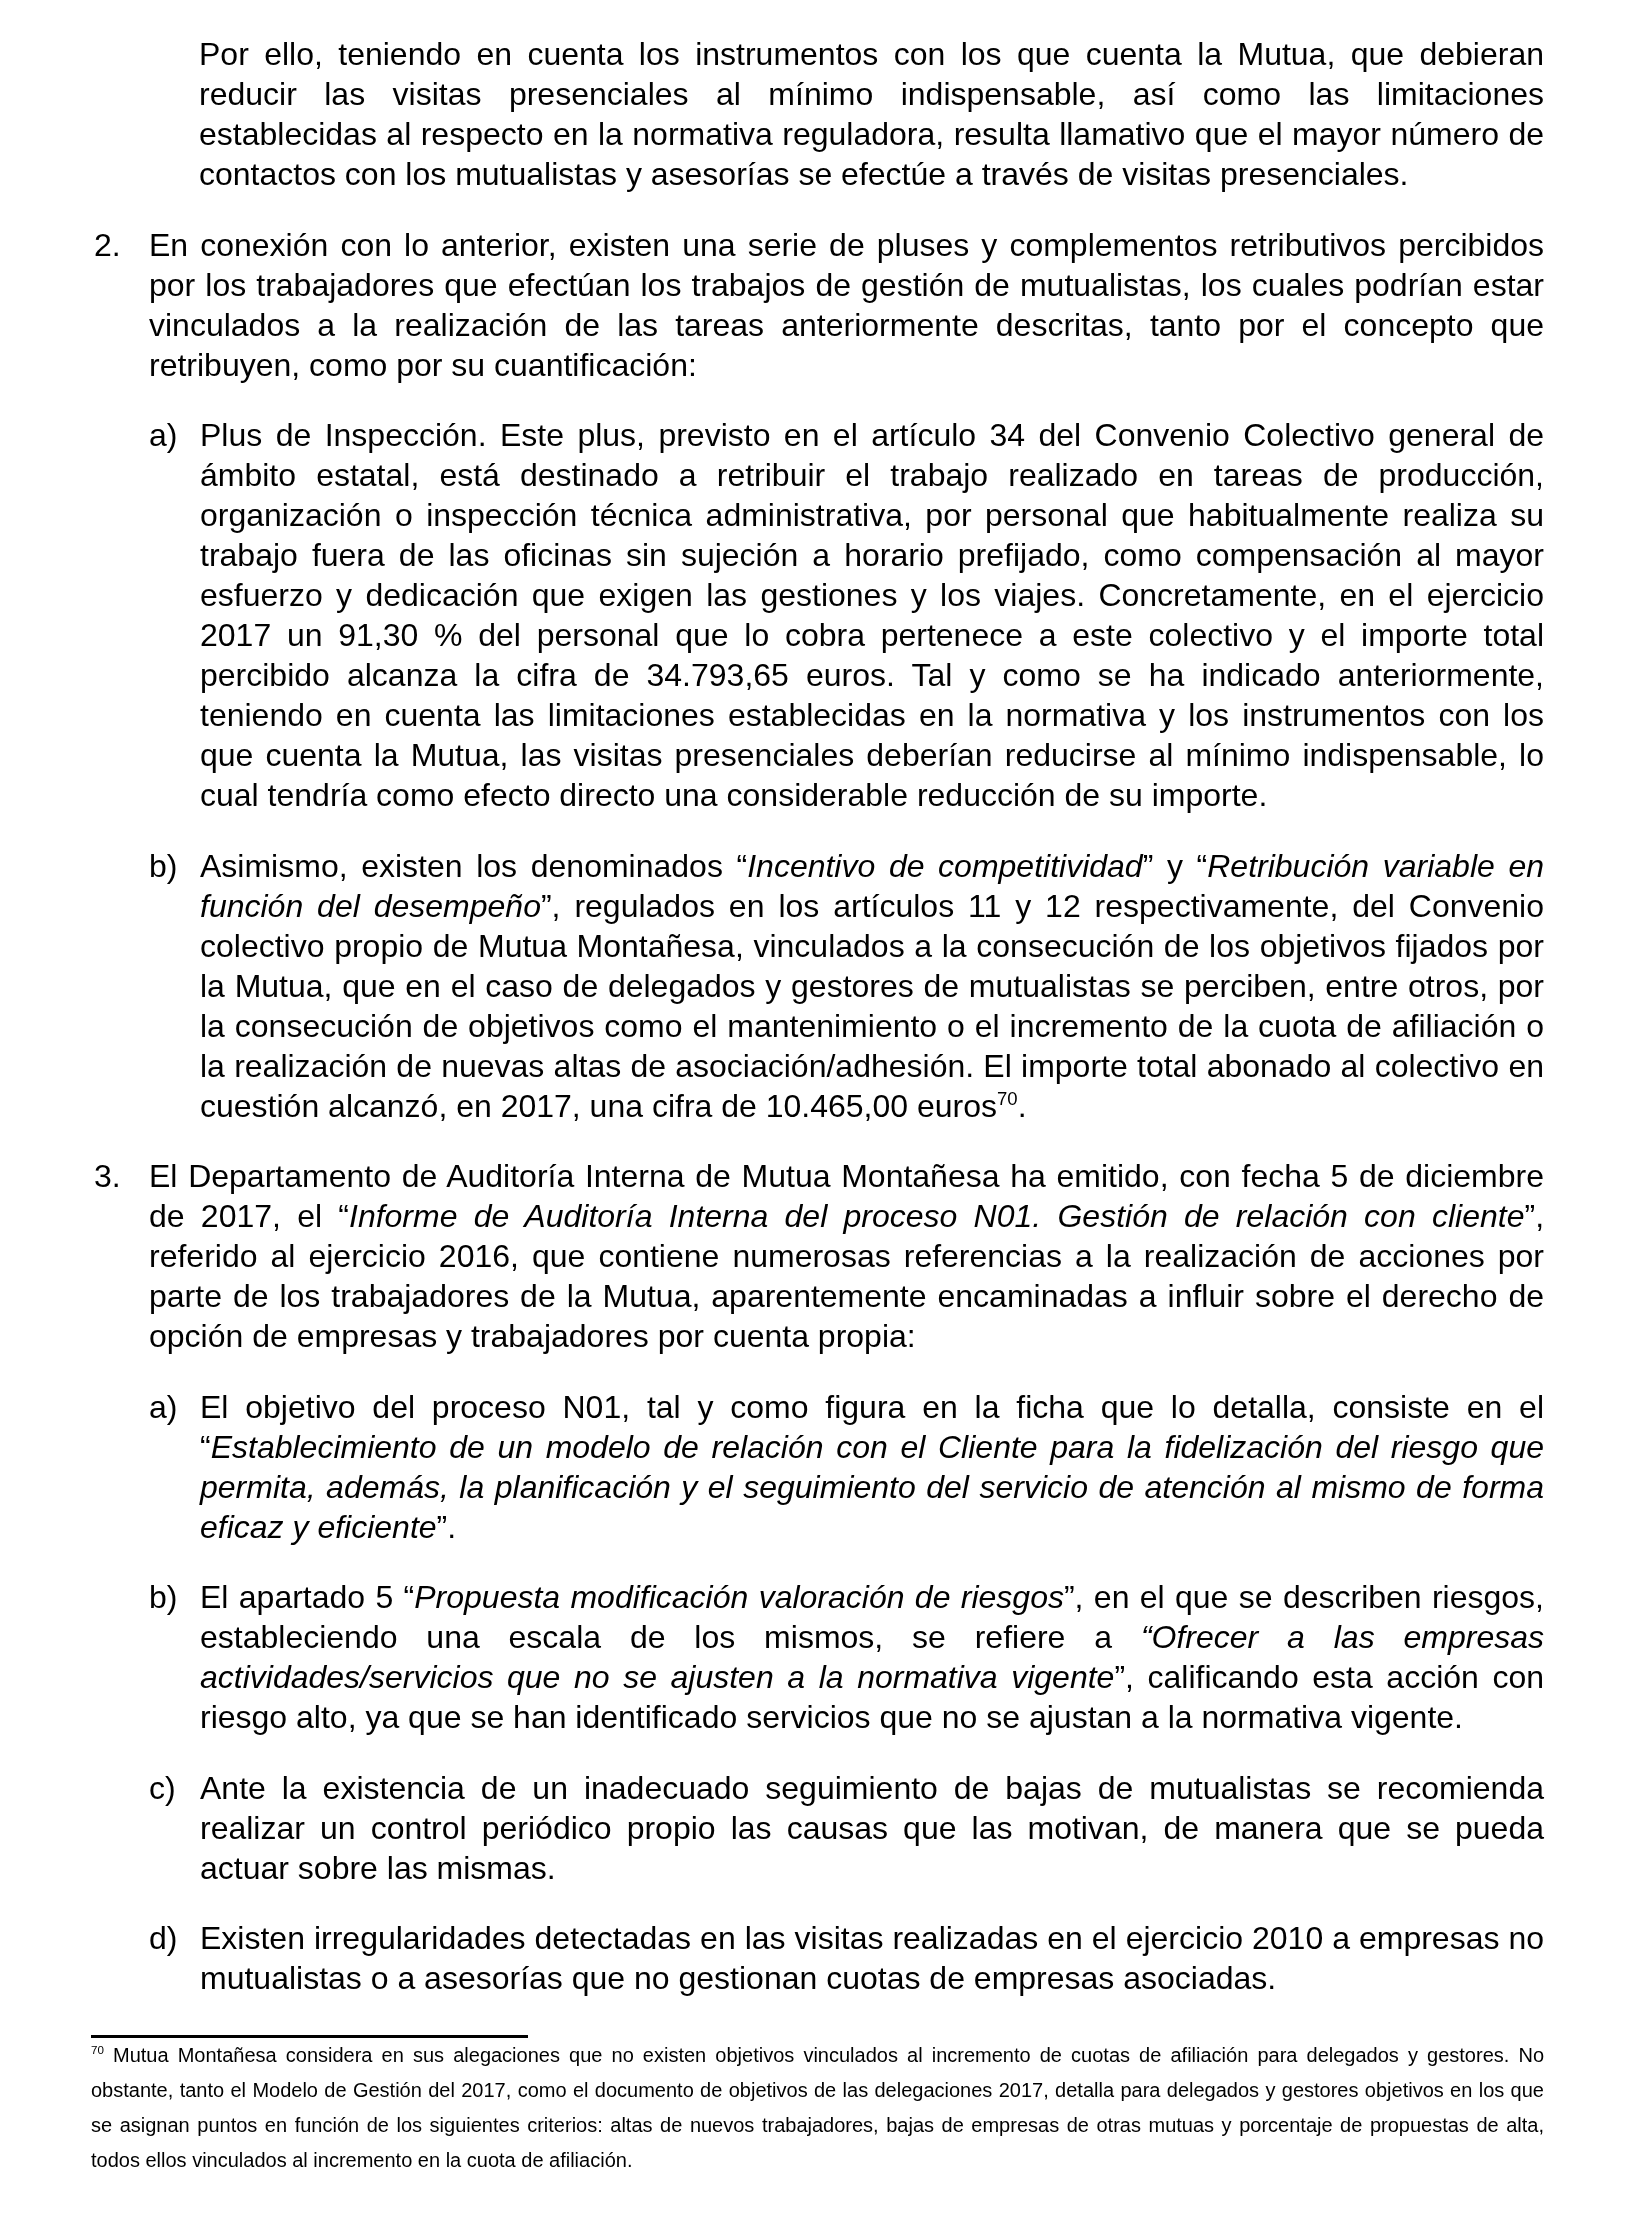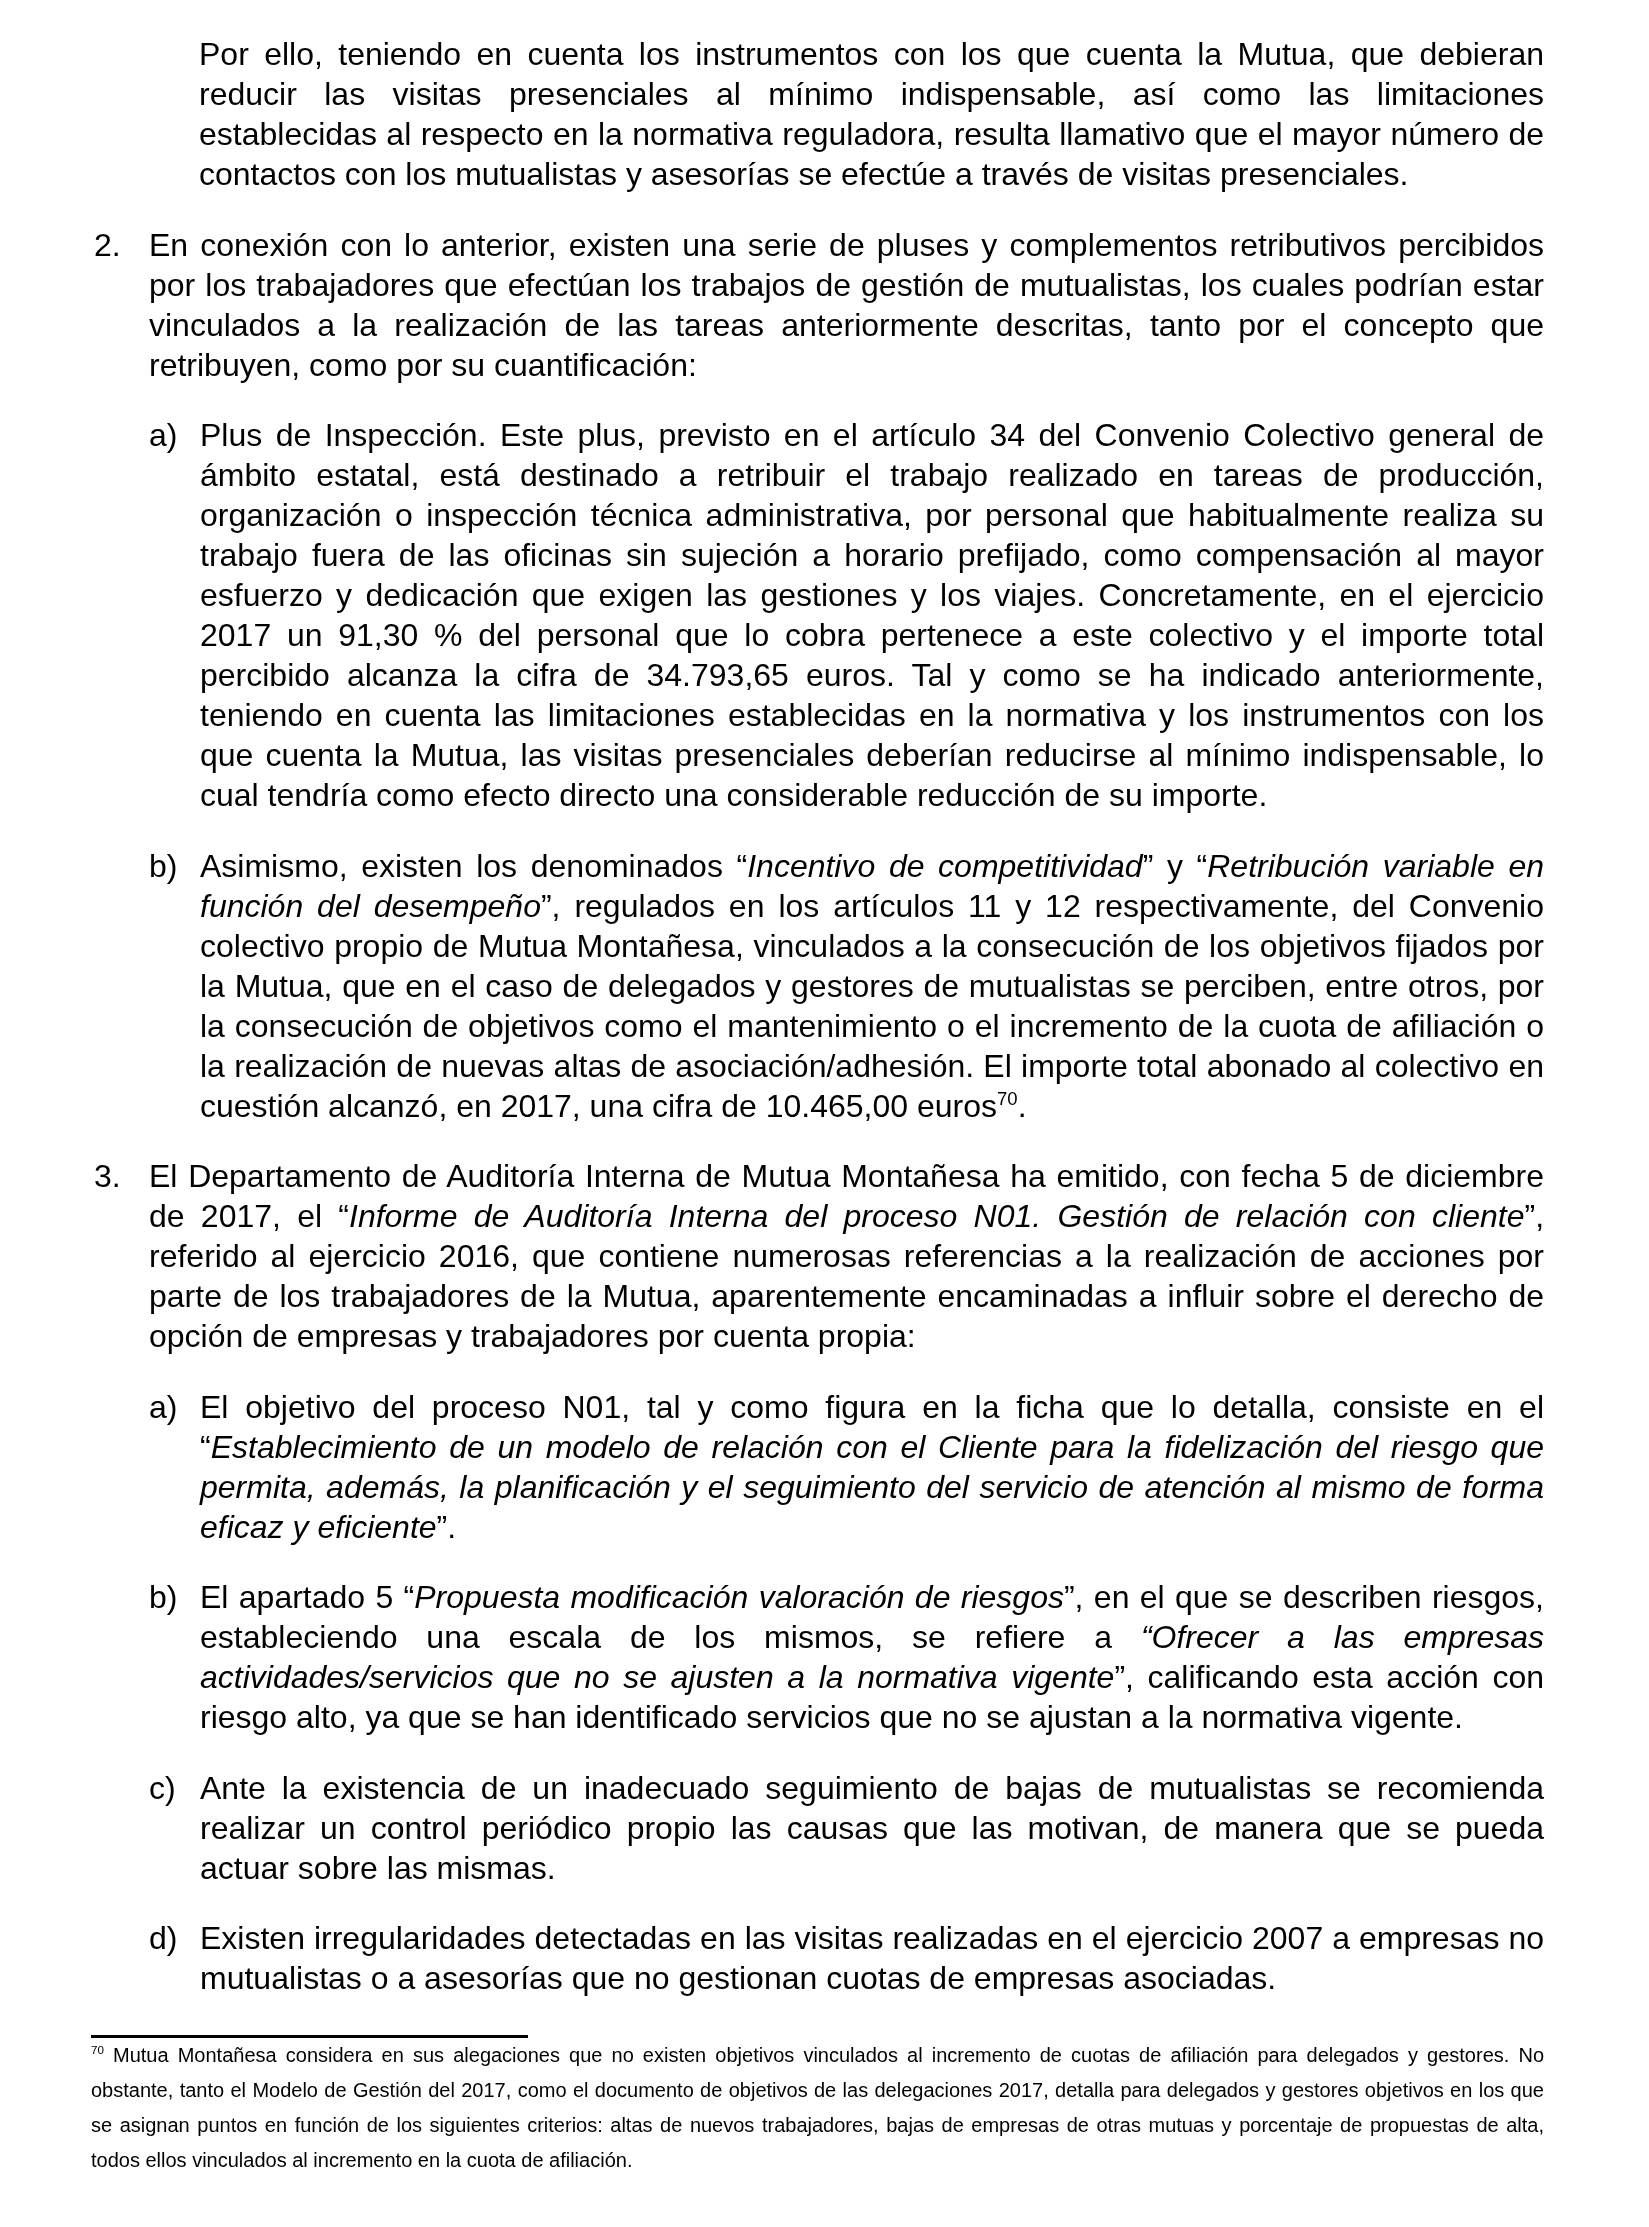--- a/index.html
+++ b/index.html
@@ -113,21 +113,21 @@
       <p class="para"><span>El apartado 5 “</span><i>Propuesta modificación valoración de riesgos</i><span>”, en el que se describen riesgos, estableciendo una escala de los mismos, se refiere a </span><i>“Ofrecer a las empresas actividades/servicios que no se ajusten a la normativa vigente</i><span>”, calificando esta acción con riesgo alto, ya que se han identificado servicios que no se ajustan a la normativa vigente.</span></p>
     </div>
 
     <div class="item-l2 block-gap">
       <span class="marker">c)</span>
       <p class="para">Ante la existencia de un inadecuado seguimiento de bajas de mutualistas se recomienda realizar un control periódico propio las causas que las motivan, de manera que se pueda actuar sobre las mismas.</p>
     </div>
 
     <div class="item-l2 block-gap">
       <span class="marker">d)</span>
-      <p class="para">Existen irregularidades detectadas en las visitas realizadas en el ejercicio 2007 a empresas no mutualistas o a asesorías que no gestionan cuotas de empresas asociadas.</p>
+      <p class="para">Existen irregularidades detectadas en las visitas realizadas en el ejercicio 2010 a empresas no mutualistas o a asesorías que no gestionan cuotas de empresas asociadas.</p>
     </div>
 
   </div>
 
   <div class="footnote-area">
     <div class="footnote-rule"></div>
     <p class="footnote"><sup>70</sup><span> Mutua Montañesa considera en sus alegaciones que no existen objetivos vinculados al incremento de cuotas de afiliación para delegados y gestores. No obstante, tanto el Modelo de Gestión del 2017, como el documento de objetivos de las delegaciones 2017, detalla para delegados y gestores objetivos en los que se asignan puntos en función de los siguientes criterios: altas de nuevos trabajadores, bajas de empresas de otras mutuas y porcentaje de propuestas de alta, todos ellos vinculados al incremento en la cuota de afiliación.</span></p>
   </div>
 </div>
 

